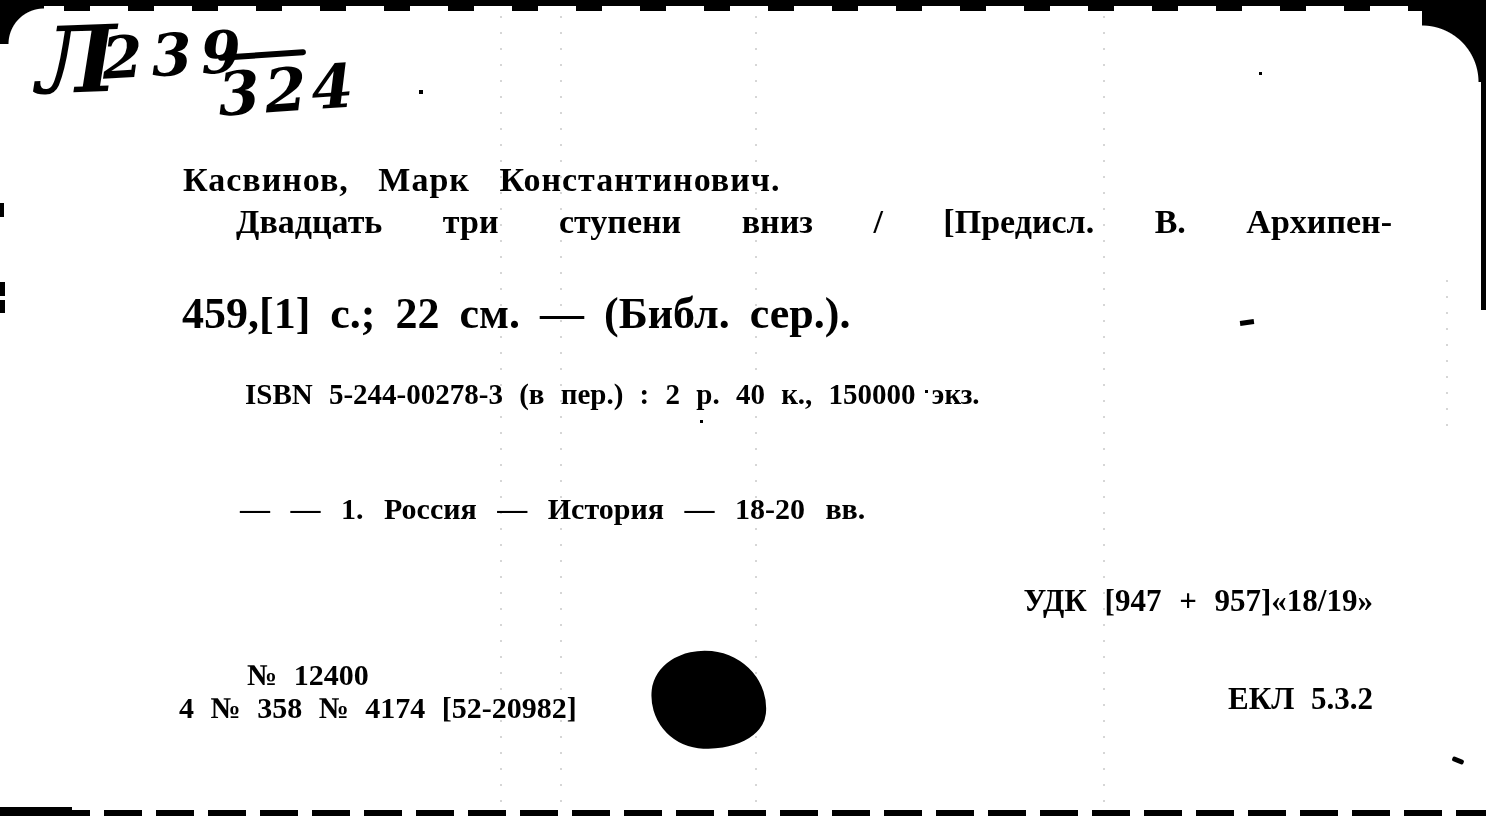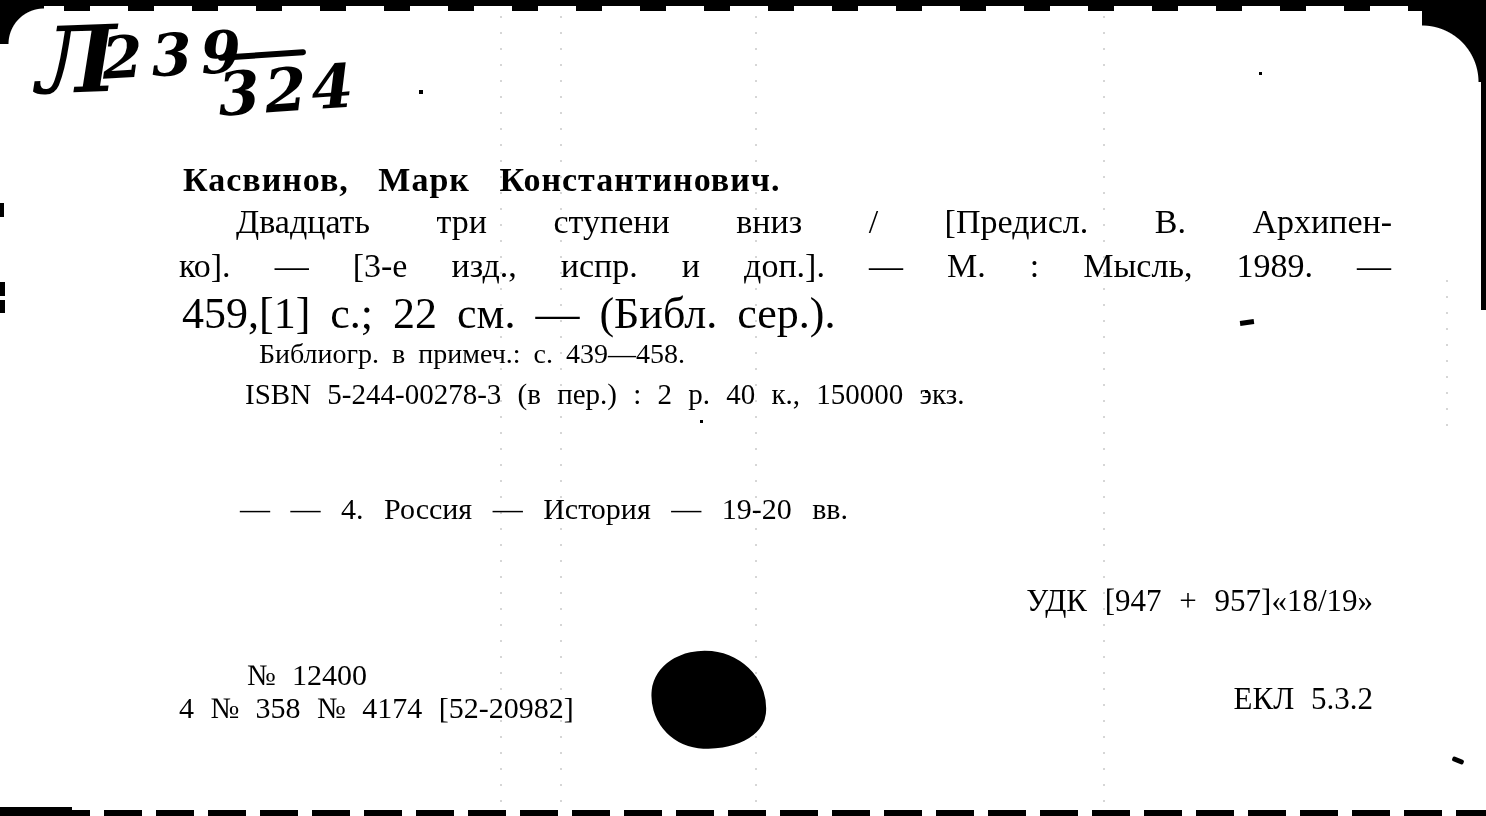--- a/index.html
+++ b/index.html
@@ -10,20 +10,21 @@
     background: #ffffff;
     overflow: hidden;
     font-family: "Liberation Serif", serif;
     color: #000;
   }
   .t {
     position: absolute;
     white-space: nowrap;
     line-height: 1.15;
     color: #000;
+    font-weight: bold;
   }
   .just {
     white-space: normal;
     text-align: justify;
     text-align-last: justify;
   }
   .bold { font-weight: 700; }
   
   .edge-top {
     position: absolute; top: 0; left: 0; right: 0; height: 6px;
@@ -99,29 +100,27 @@
     <span class="t hw call-letter">Л</span>
     <span class="t hw call-top">239</span>
     <div class="call-bar"></div>
     <span class="t hw call-bottom">324</span>
   </div>
 
   <div class="t bold" style="left:183px; top:160px; font-size:34px; letter-spacing:1px; word-spacing:20px">Касвинов, Марк Константинович.</div>
 
   <div class="t just" style="left:236px; top:202px; width:1156px; font-size:34px">Двадцать три ступени вниз / [Предисл. В. Архипен-</div>
 
-  <div class="t just" style="left:179px; top:246px; width:1212px; font-size:34px">ко]. — [3-е изд., испр. и доп.]. — М. : Мысль, 1989. —</div>
 
   <div class="t" style="left:182px; top:289px; font-size:44px; word-spacing:9px">459,[1] с.; 22 см. — (Библ. сер.).</div>
 
-  <div class="t" style="left:259px; top:338px; font-size:28px; word-spacing:6px">Библиогр. в примеч.: с. 439—458.</div>
 
   <div class="t" style="left:245px; top:378px; font-size:29px; word-spacing:9px">ISBN 5-244-00278-3 (в пер.) : 2 р. 40 к., 150000 экз.</div>
 
-  <div class="t" style="left:240px; top:492px; font-size:30px; word-spacing:13px">— — 4. Россия — История — 19-20 вв.</div>
+  <div class="t" style="left:240px; top:492px; font-size:30px; word-spacing:13px">— — 1. Россия — История — 18-20 вв.</div>
 
   <div class="t" style="right:113px; top:583px; font-size:31px; word-spacing:10px">УДК [947 + 957]«18/19»</div>
 
 
   <div class="t" style="right:113px; top:681px; font-size:31px; word-spacing:9px">ЕКЛ 5.3.2</div>
 
 
   <div class="t" style="left:247px; top:658px; font-size:30px; word-spacing:9px">№ 12400</div>
 
   <div class="t" style="left:179px; top:691px; font-size:30px; word-spacing:9px">4 № 358 № 4174 [52-20982]</div>

